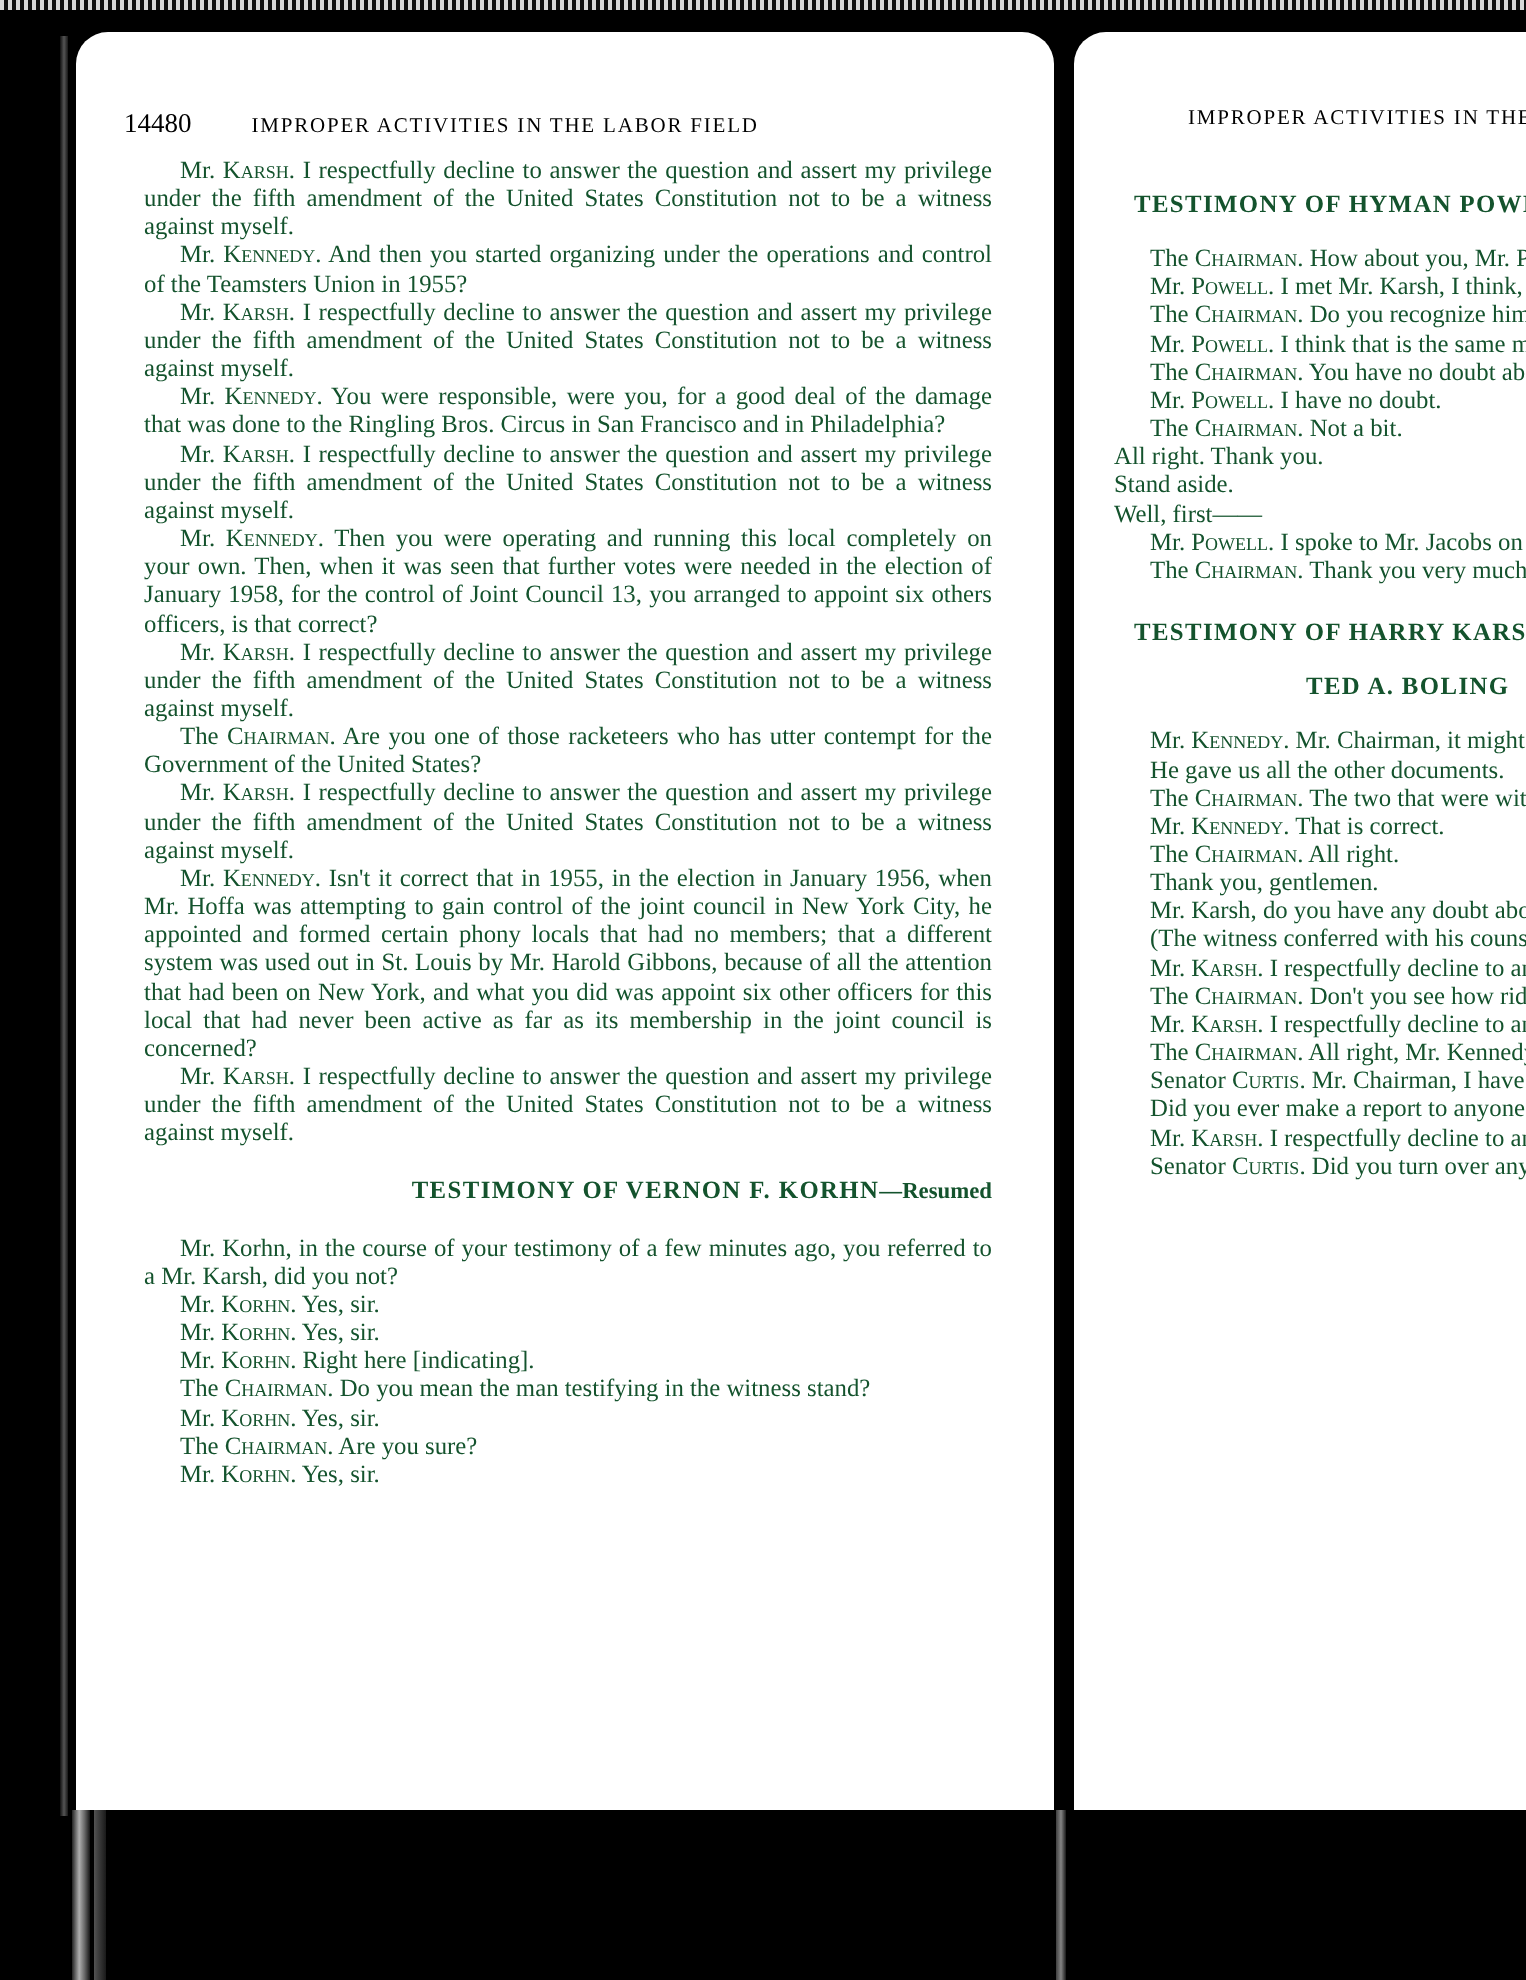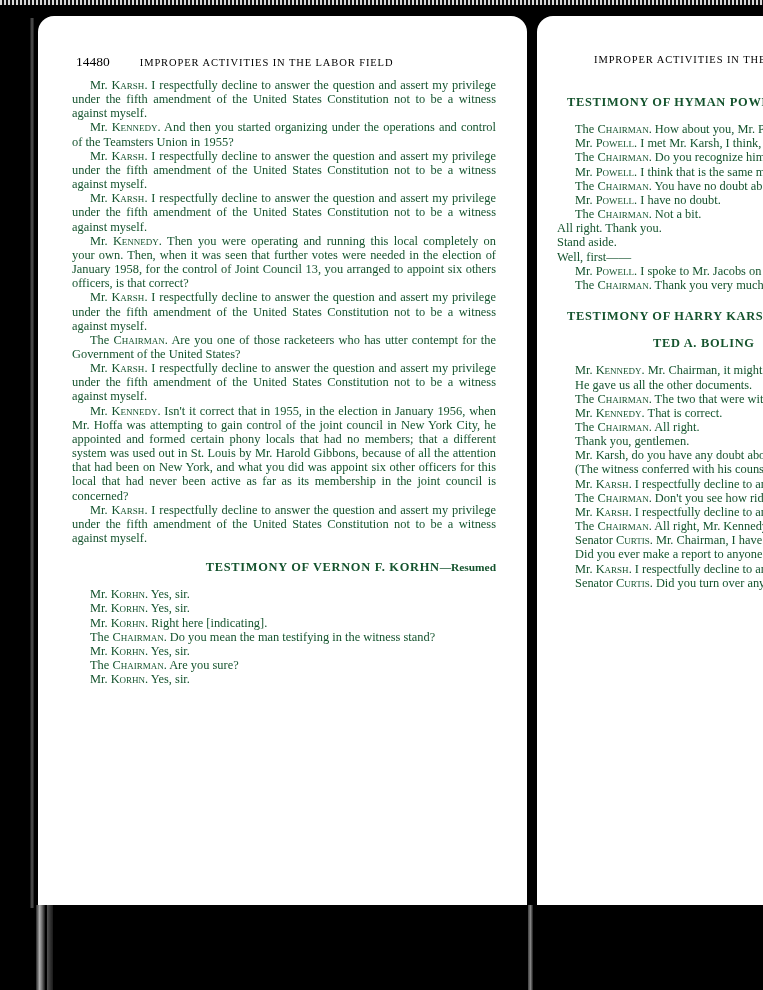--- a/index.html
+++ b/index.html
@@ -87,21 +87,21 @@
     position: absolute;
     top: 38px;
     left: 0;
     width: 100%;
     font-size: 10.5px;
     letter-spacing: .9px;
     font-variant: small-caps;
     white-space: nowrap;
   }
   #page-left .runhead {
-    padding-left: 38px;
+    padding-left: 24px;
     box-sizing: border-box;
   }
   #page-left .folio {
     font-variant: normal;
     letter-spacing: 0;
     font-size: 13.5px;
     margin-right: 30px;
   }
   #page-right .runhead {
     padding-left: 57px;
@@ -177,30 +177,32 @@
 
   <div class="runhead">
     <span class="folio">14480</span><span class="sc">IMPROPER ACTIVITIES IN THE LABOR FIELD</span>
   </div>
 
   <div class="col">
 
     <p>Mr. <span class="sc">Karsh</span>. I respectfully decline to answer the question and assert my privilege under the fifth amendment of the United States Constitution not to be a witness against myself.</p>
     <p>Mr. <span class="sc">Kennedy</span>. And then you started organizing under the operations and control of the Teamsters Union in 1955?</p>
     <p>Mr. <span class="sc">Karsh</span>. I respectfully decline to answer the question and assert my privilege under the fifth amendment of the United States Constitution not to be a witness against myself.</p>
+    <p>Mr. <span class="sc">Kennedy</span>. You were responsible, were you, for a good deal of the damage that was done to the Ringling Bros. Circus in San Francisco and in Philadelphia?</p>
     <p>Mr. <span class="sc">Karsh</span>. I respectfully decline to answer the question and assert my privilege under the fifth amendment of the United States Constitution not to be a witness against myself.</p>
     <p>Mr. <span class="sc">Kennedy</span>. Then you were operating and running this local completely on your own. Then, when it was seen that further votes were needed in the election of January 1958, for the control of Joint Council 13, you arranged to appoint six others officers, is that correct?</p>
     <p>Mr. <span class="sc">Karsh</span>. I respectfully decline to answer the question and assert my privilege under the fifth amendment of the United States Constitution not to be a witness against myself.</p>
     <p>The <span class="sc">Chairman</span>. Are you one of those racketeers who has utter contempt for the Government of the United States?</p>
     <p>Mr. <span class="sc">Karsh</span>. I respectfully decline to answer the question and assert my privilege under the fifth amendment of the United States Constitution not to be a witness against myself.</p>
     <p>Mr. <span class="sc">Kennedy</span>. Isn't it correct that in 1955, in the election in January 1956, when Mr. Hoffa was attempting to gain control of the joint council in New York City, he appointed and formed certain phony locals that had no members; that a different system was used out in St. Louis by Mr. Harold Gibbons, because of all the attention that had been on New York, and what you did was appoint six other officers for this local that had never been active as far as its membership in the joint council is concerned?</p>
     <p>Mr. <span class="sc">Karsh</span>. I respectfully decline to answer the question and assert my privilege under the fifth amendment of the United States Constitution not to be a witness against myself.</p>
 
     <div class="ctr"><span>TESTIMONY OF VERNON F. KORHN</span><span class="res">—Resumed</span></div>
 
+    <p>Mr. Korhn, in the course of your testimony of a few minutes ago, you referred to a Mr. Karsh, did you not?</p>
     <p>Mr. <span class="sc">Korhn</span>. Yes, sir.</p>
     <p>Mr. <span class="sc">Korhn</span>. Yes, sir.</p>
     <p>Mr. <span class="sc">Korhn</span>. Right here [indicating].</p>
     <p>The <span class="sc">Chairman</span>. Do you mean the man testifying in the witness stand?</p>
     <p>Mr. <span class="sc">Korhn</span>. Yes, sir.</p>
     <p>The <span class="sc">Chairman</span>. Are you sure?</p>
     <p>Mr. <span class="sc">Korhn</span>. Yes, sir.</p>
 
   </div>
 </div>

